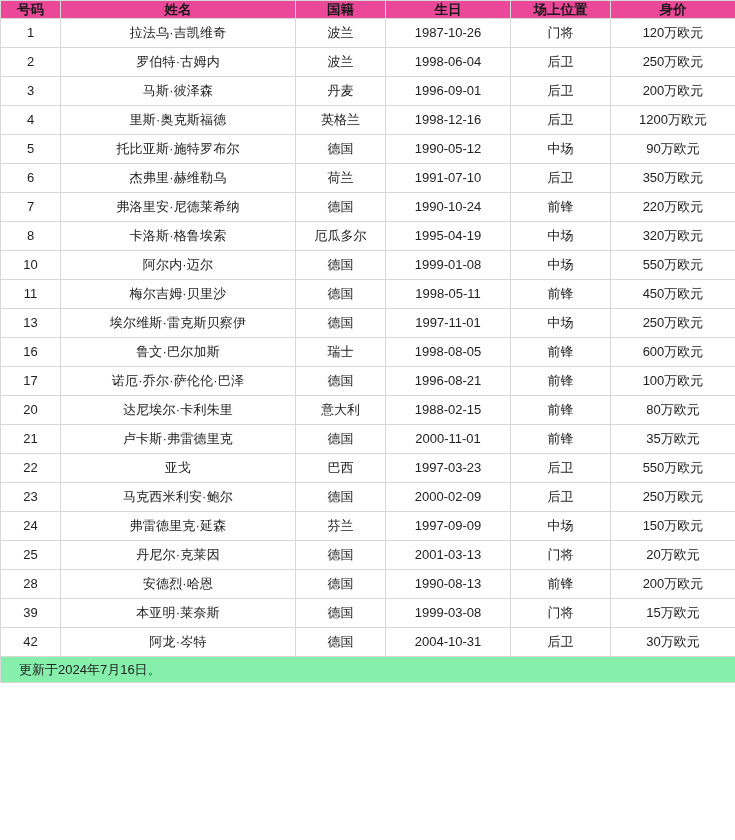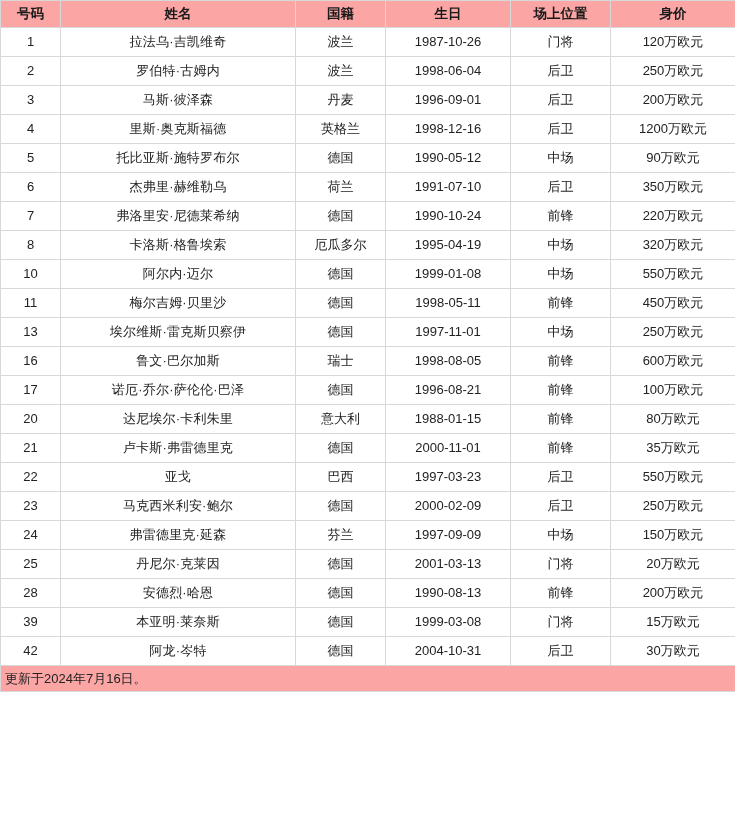--- a/index.html
+++ b/index.html
@@ -26,47 +26,47 @@
     vertical-align: middle;
     font-size: 13px;
     line-height: 16px;
     padding: 0;
     height: 29px;
     box-sizing: border-box;
     overflow: hidden;
     white-space: nowrap;
   }
   .roster-table thead th {
-    background: #fca5a5;
+    background: #ec4899;
     font-weight: bold;
     font-size: 13.5px;
     color: #1a1a1a;
-    height: 27px;
+    height: 18px;
   }
   .col-num    { width: 60px; }
   .col-name   { width: 235px; }
   .col-nation { width: 90px; }
   .col-birth  { width: 125px; }
   .col-pos    { width: 100px; }
   .col-value  { width: 125px; }
 
   .roster-table tbody td {
     background: #ffffff;
   }
   .cell-name {
     letter-spacing: 0.2px;
   }
   .footer-row td {
     border: 1px solid #d8d8d8;
     height: 26px;
     text-align: left;
     font-size: 13px;
     color: #222222;
-    padding-left: 4px;
-    background: #fca5a5;
+    padding-left: 18px;
+    background: #86efac;
   }
 </style>
 </head>
 <body>
 
 <table class="roster-table">
   <colgroup>
     <col class="col-num">
     <col class="col-name">
     <col class="col-nation">
@@ -186,21 +186,21 @@
         <td class="cell-name">诺厄·乔尔·萨伦伦·巴泽</td>
         <td>德国</td>
         <td>1996-08-21</td>
         <td>前锋</td>
         <td>100万欧元</td>
       </tr>
       <tr>
         <td>20</td>
         <td class="cell-name">达尼埃尔·卡利朱里</td>
         <td>意大利</td>
-        <td>1988-01-15</td>
+        <td>1988-02-15</td>
         <td>前锋</td>
         <td>80万欧元</td>
       </tr>
       <tr>
         <td>21</td>
         <td class="cell-name">卢卡斯·弗雷德里克</td>
         <td>德国</td>
         <td>2000-11-01</td>
         <td>前锋</td>
         <td>35万欧元</td>

